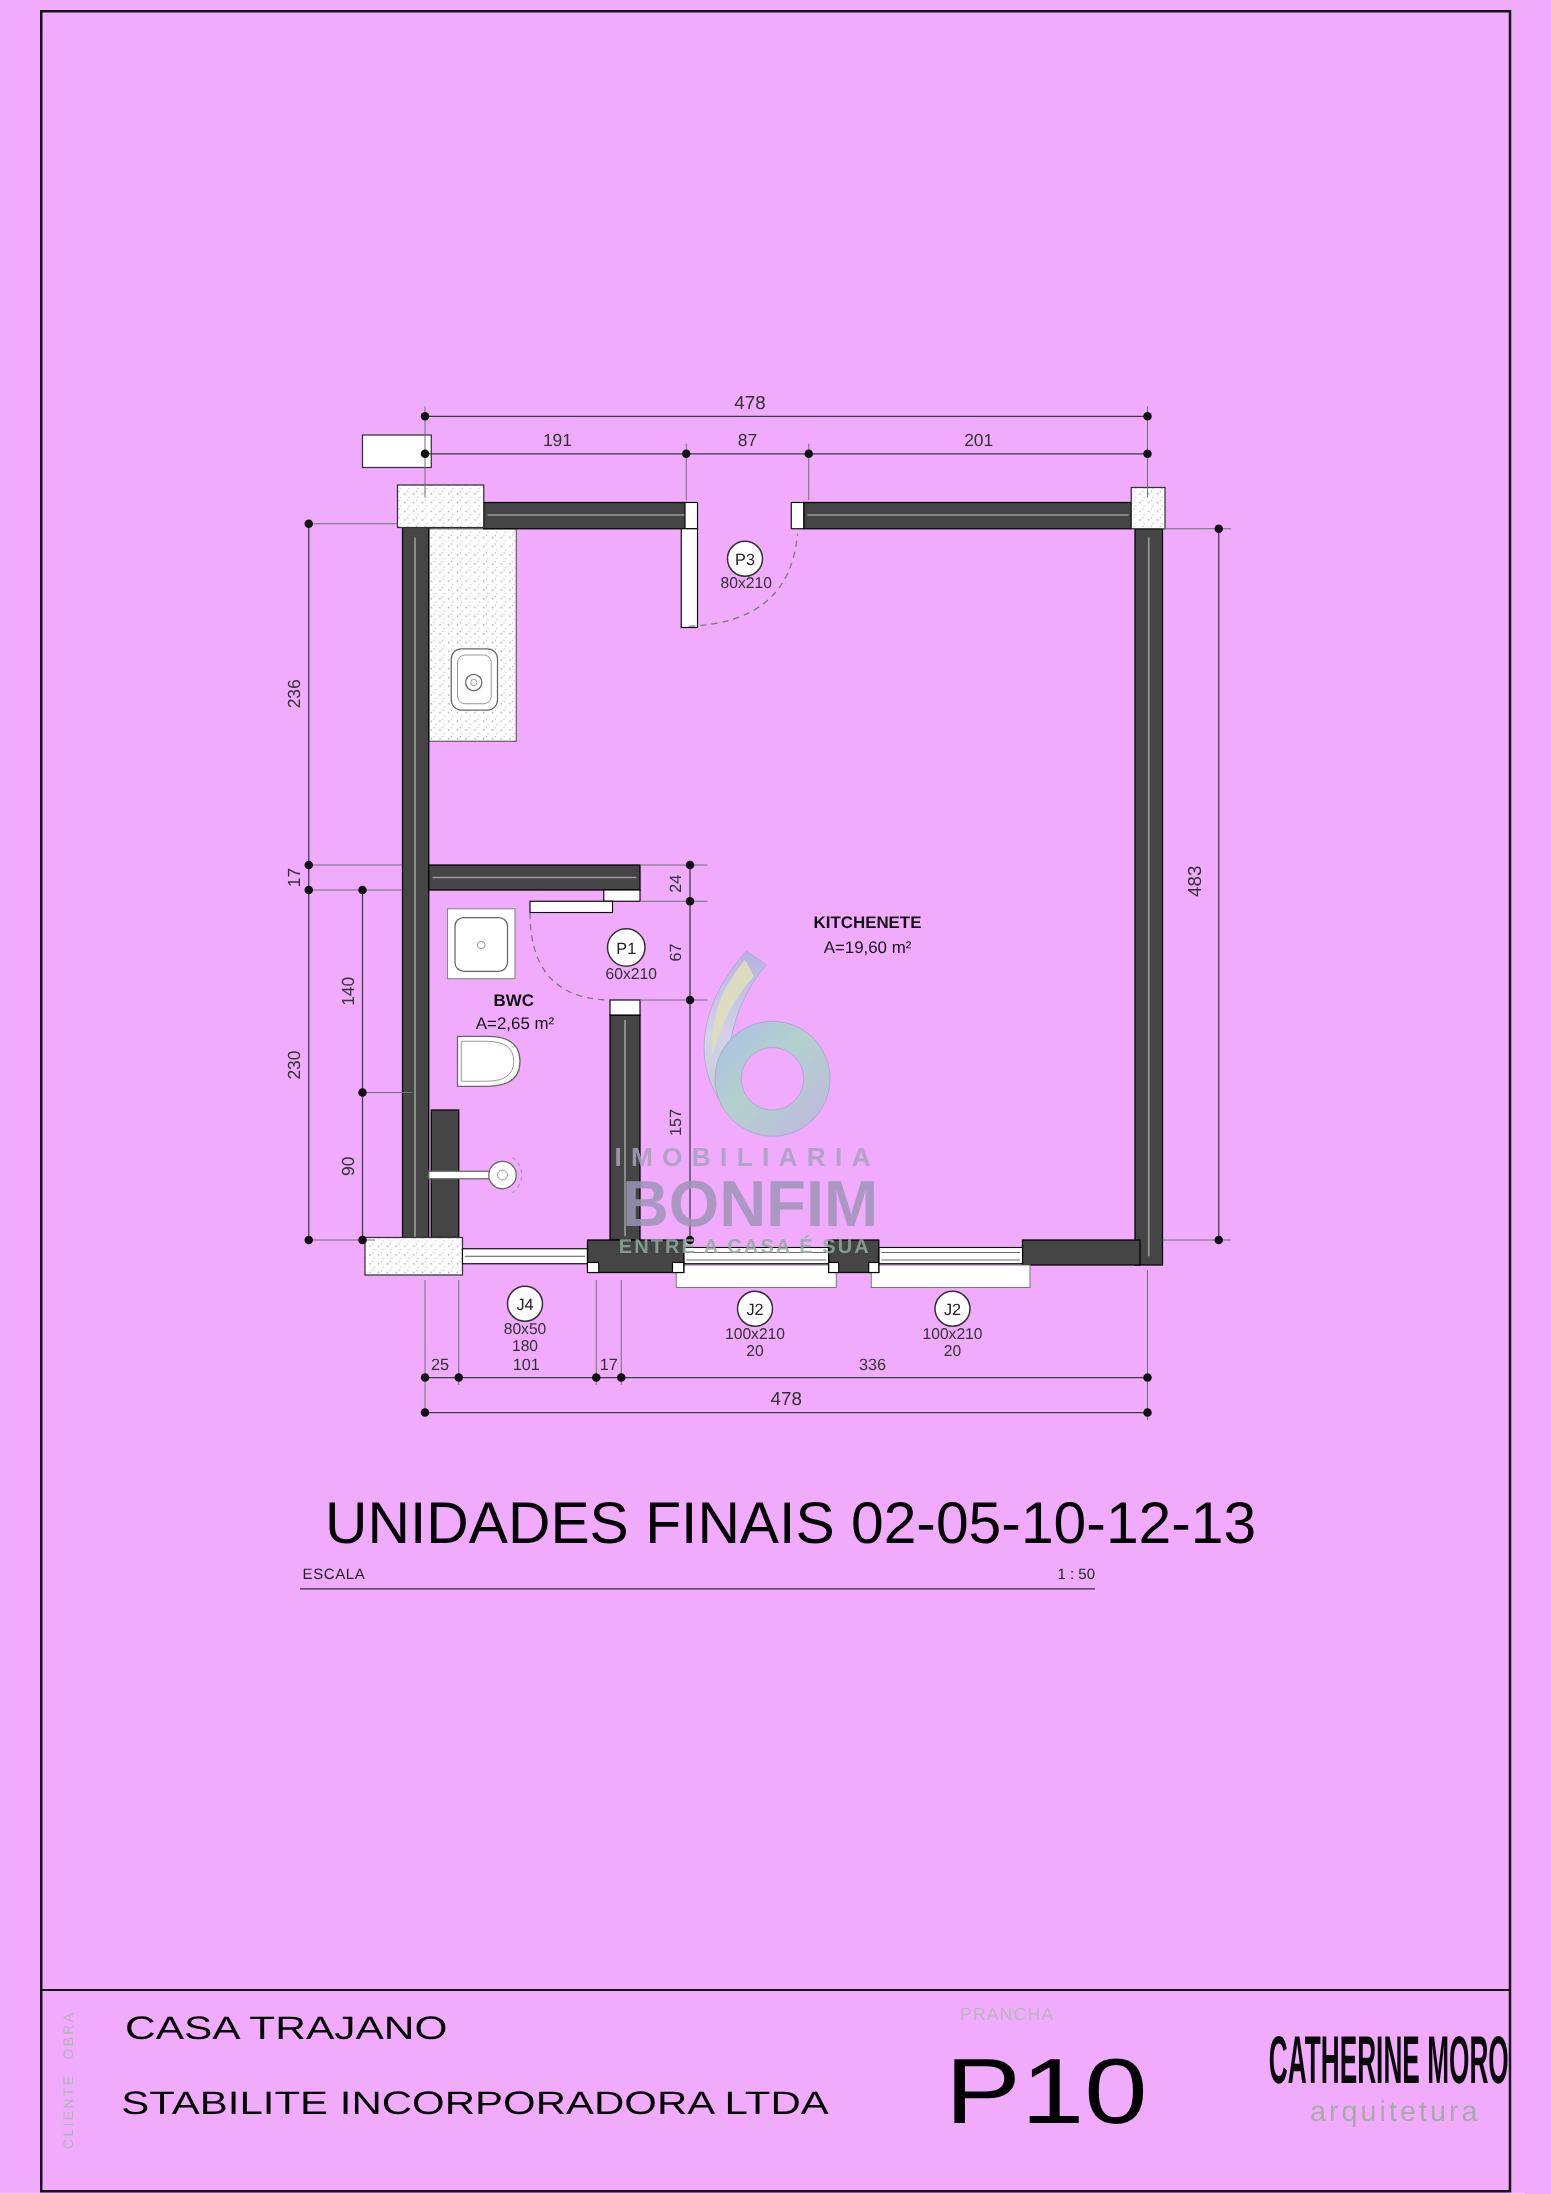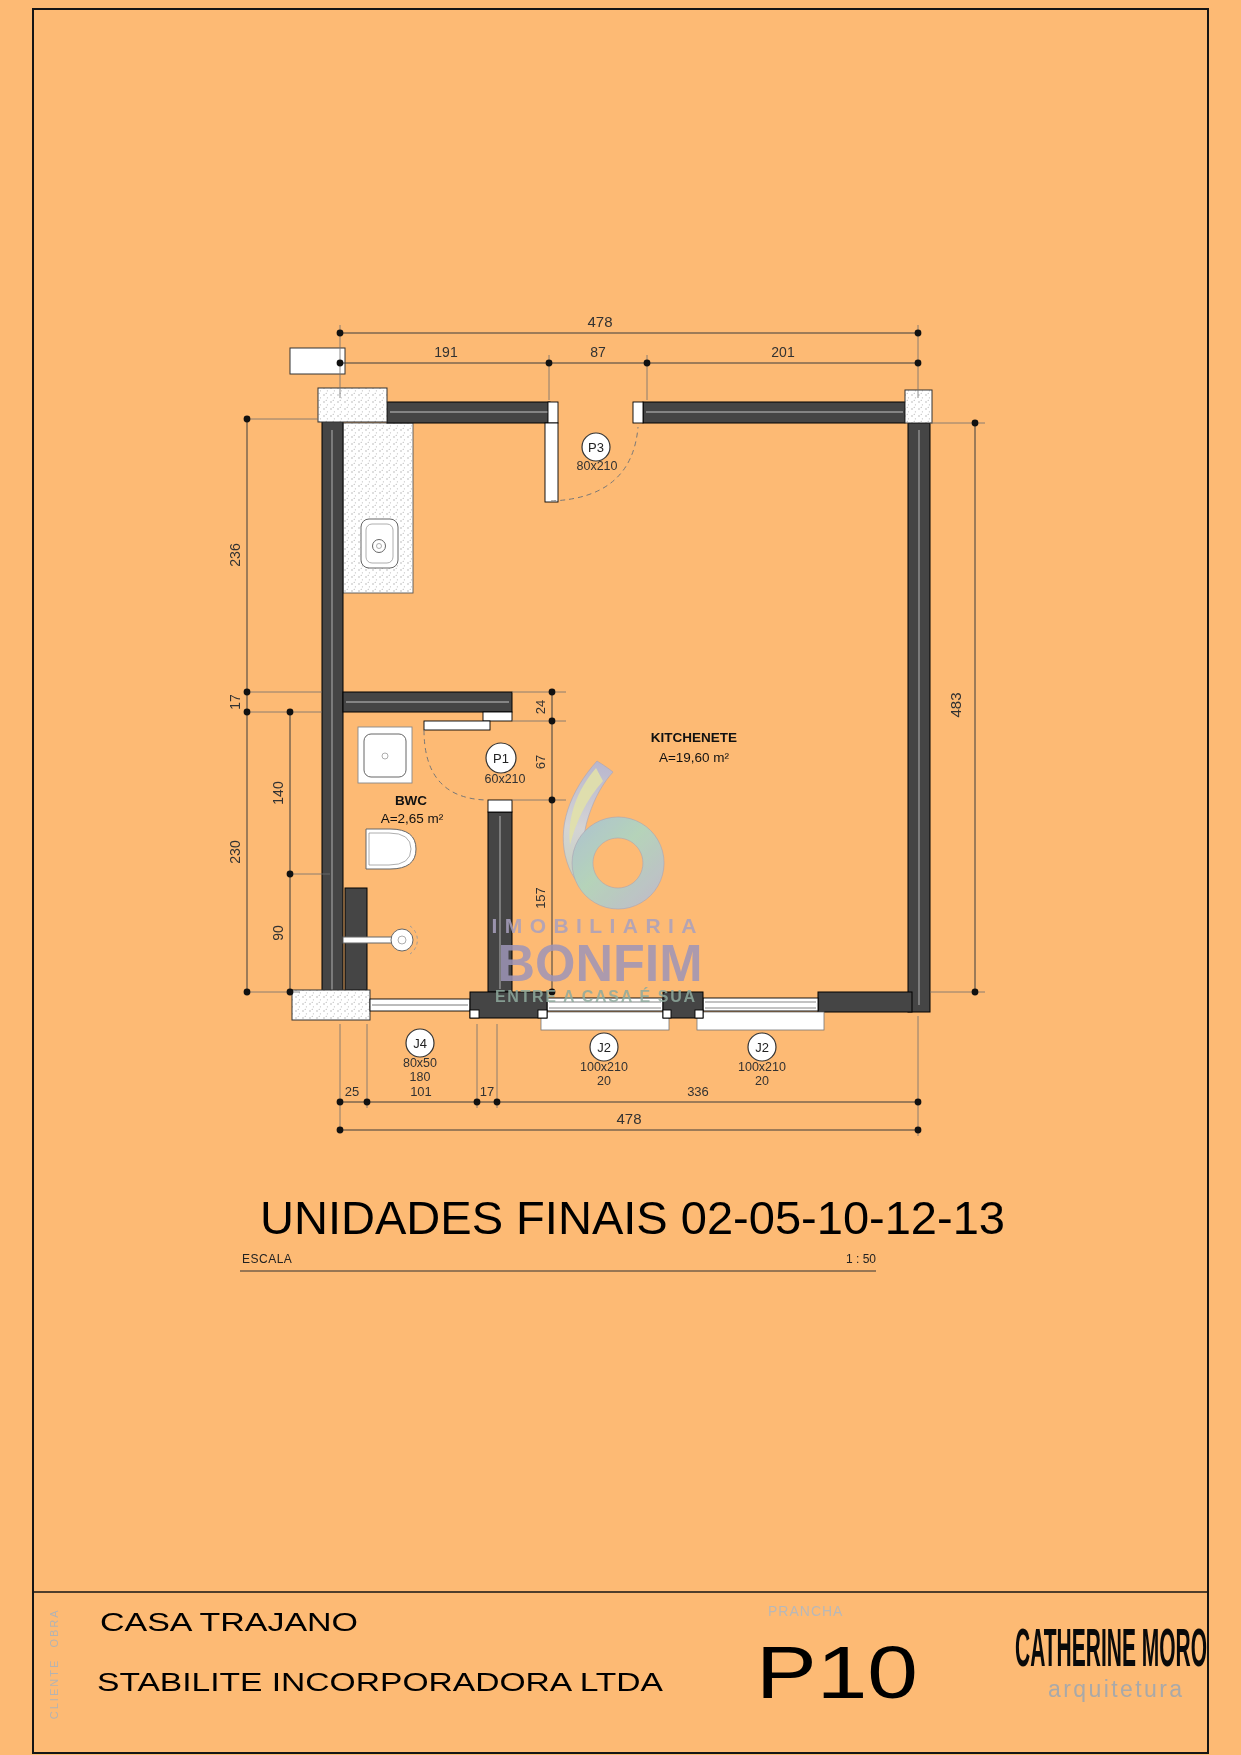--- a/index.html
+++ b/index.html
@@ -1,16 +1,16 @@
 <!DOCTYPE html>
 <html><head>
 <meta charset="utf-8">
 <style>
   html,body{margin:0;padding:0;background:#ffffff;}
-  .sheet{position:relative;width:1241px;height:1755px;background:#fdba74;overflow:hidden;
+  .sheet{position:relative;width:1241px;height:1755px;background:#f0abfc;overflow:hidden;
          font-family:"Liberation Sans", sans-serif;}
   svg text{font-family:"Liberation Sans", sans-serif;}
   .dimtxt{fill:#323232;}
   .wall{fill:#454545;stroke:#000;stroke-width:1;}
   .jamb{fill:#ffffff;stroke:#000;stroke-width:0.9;}
   .fix{fill:#ffffff;stroke:#666;stroke-width:1;}
   .fixthin{fill:none;stroke:#999;stroke-width:0.8;}
   .dimline{stroke:#3c3c3c;stroke-width:1;}
   .extline{stroke:#707070;stroke-width:0.8;}
   .tick{fill:#111;}

